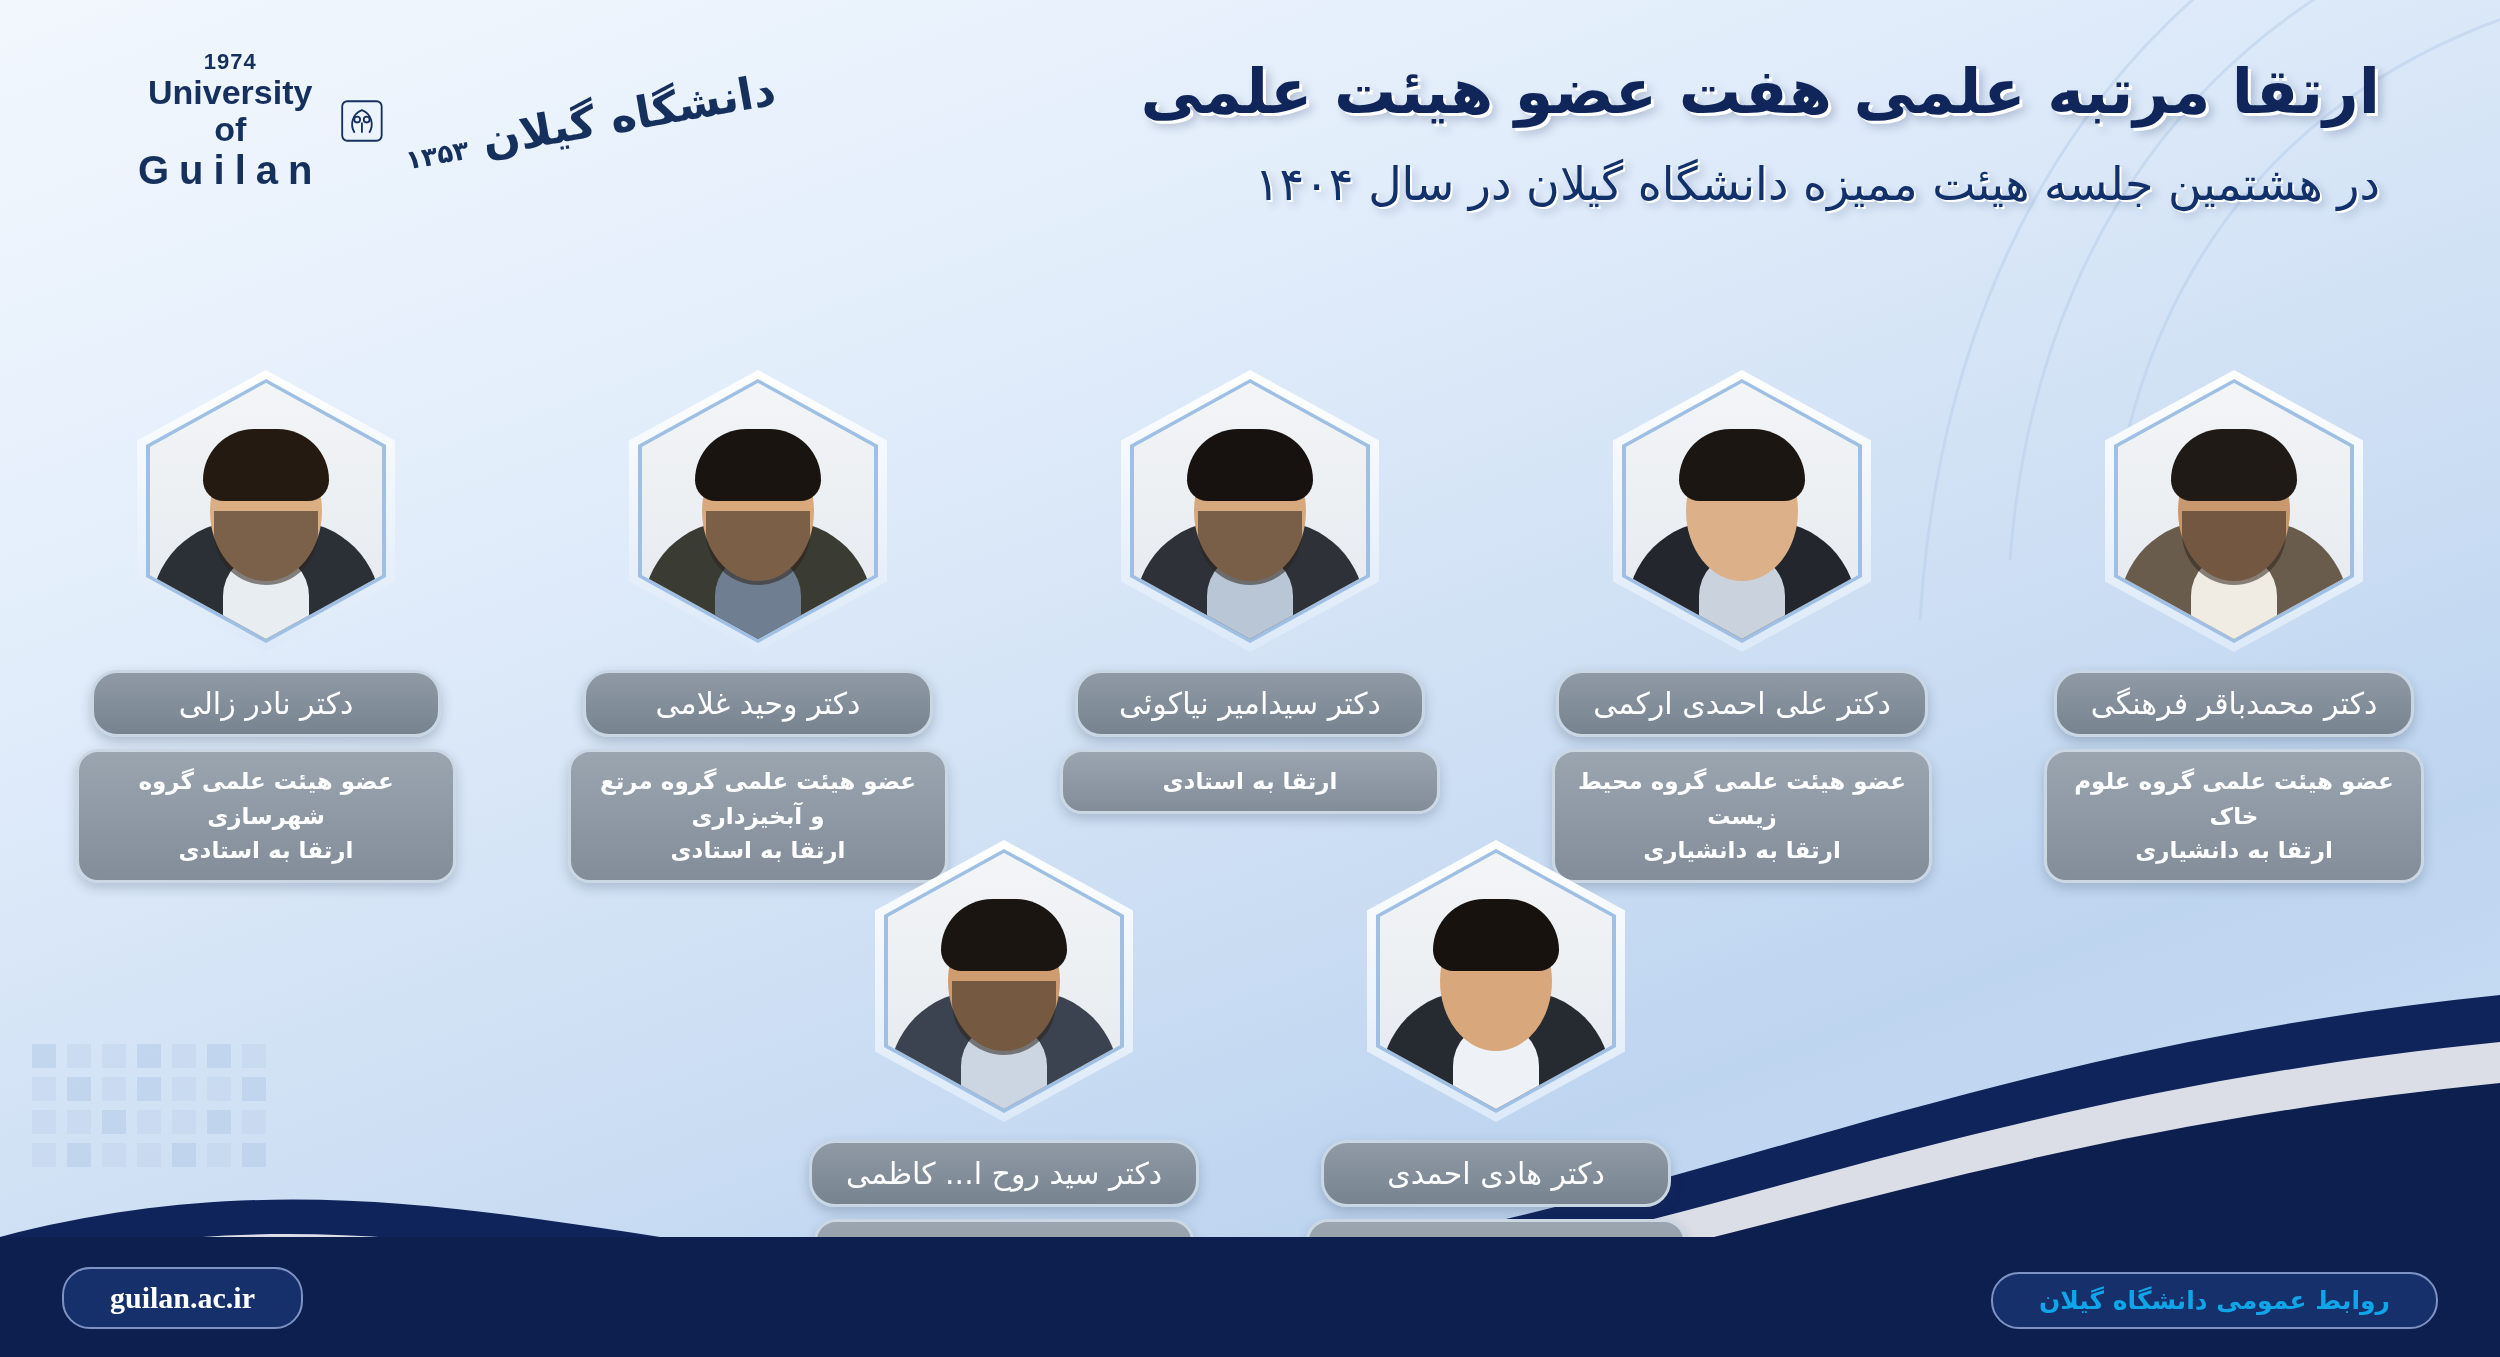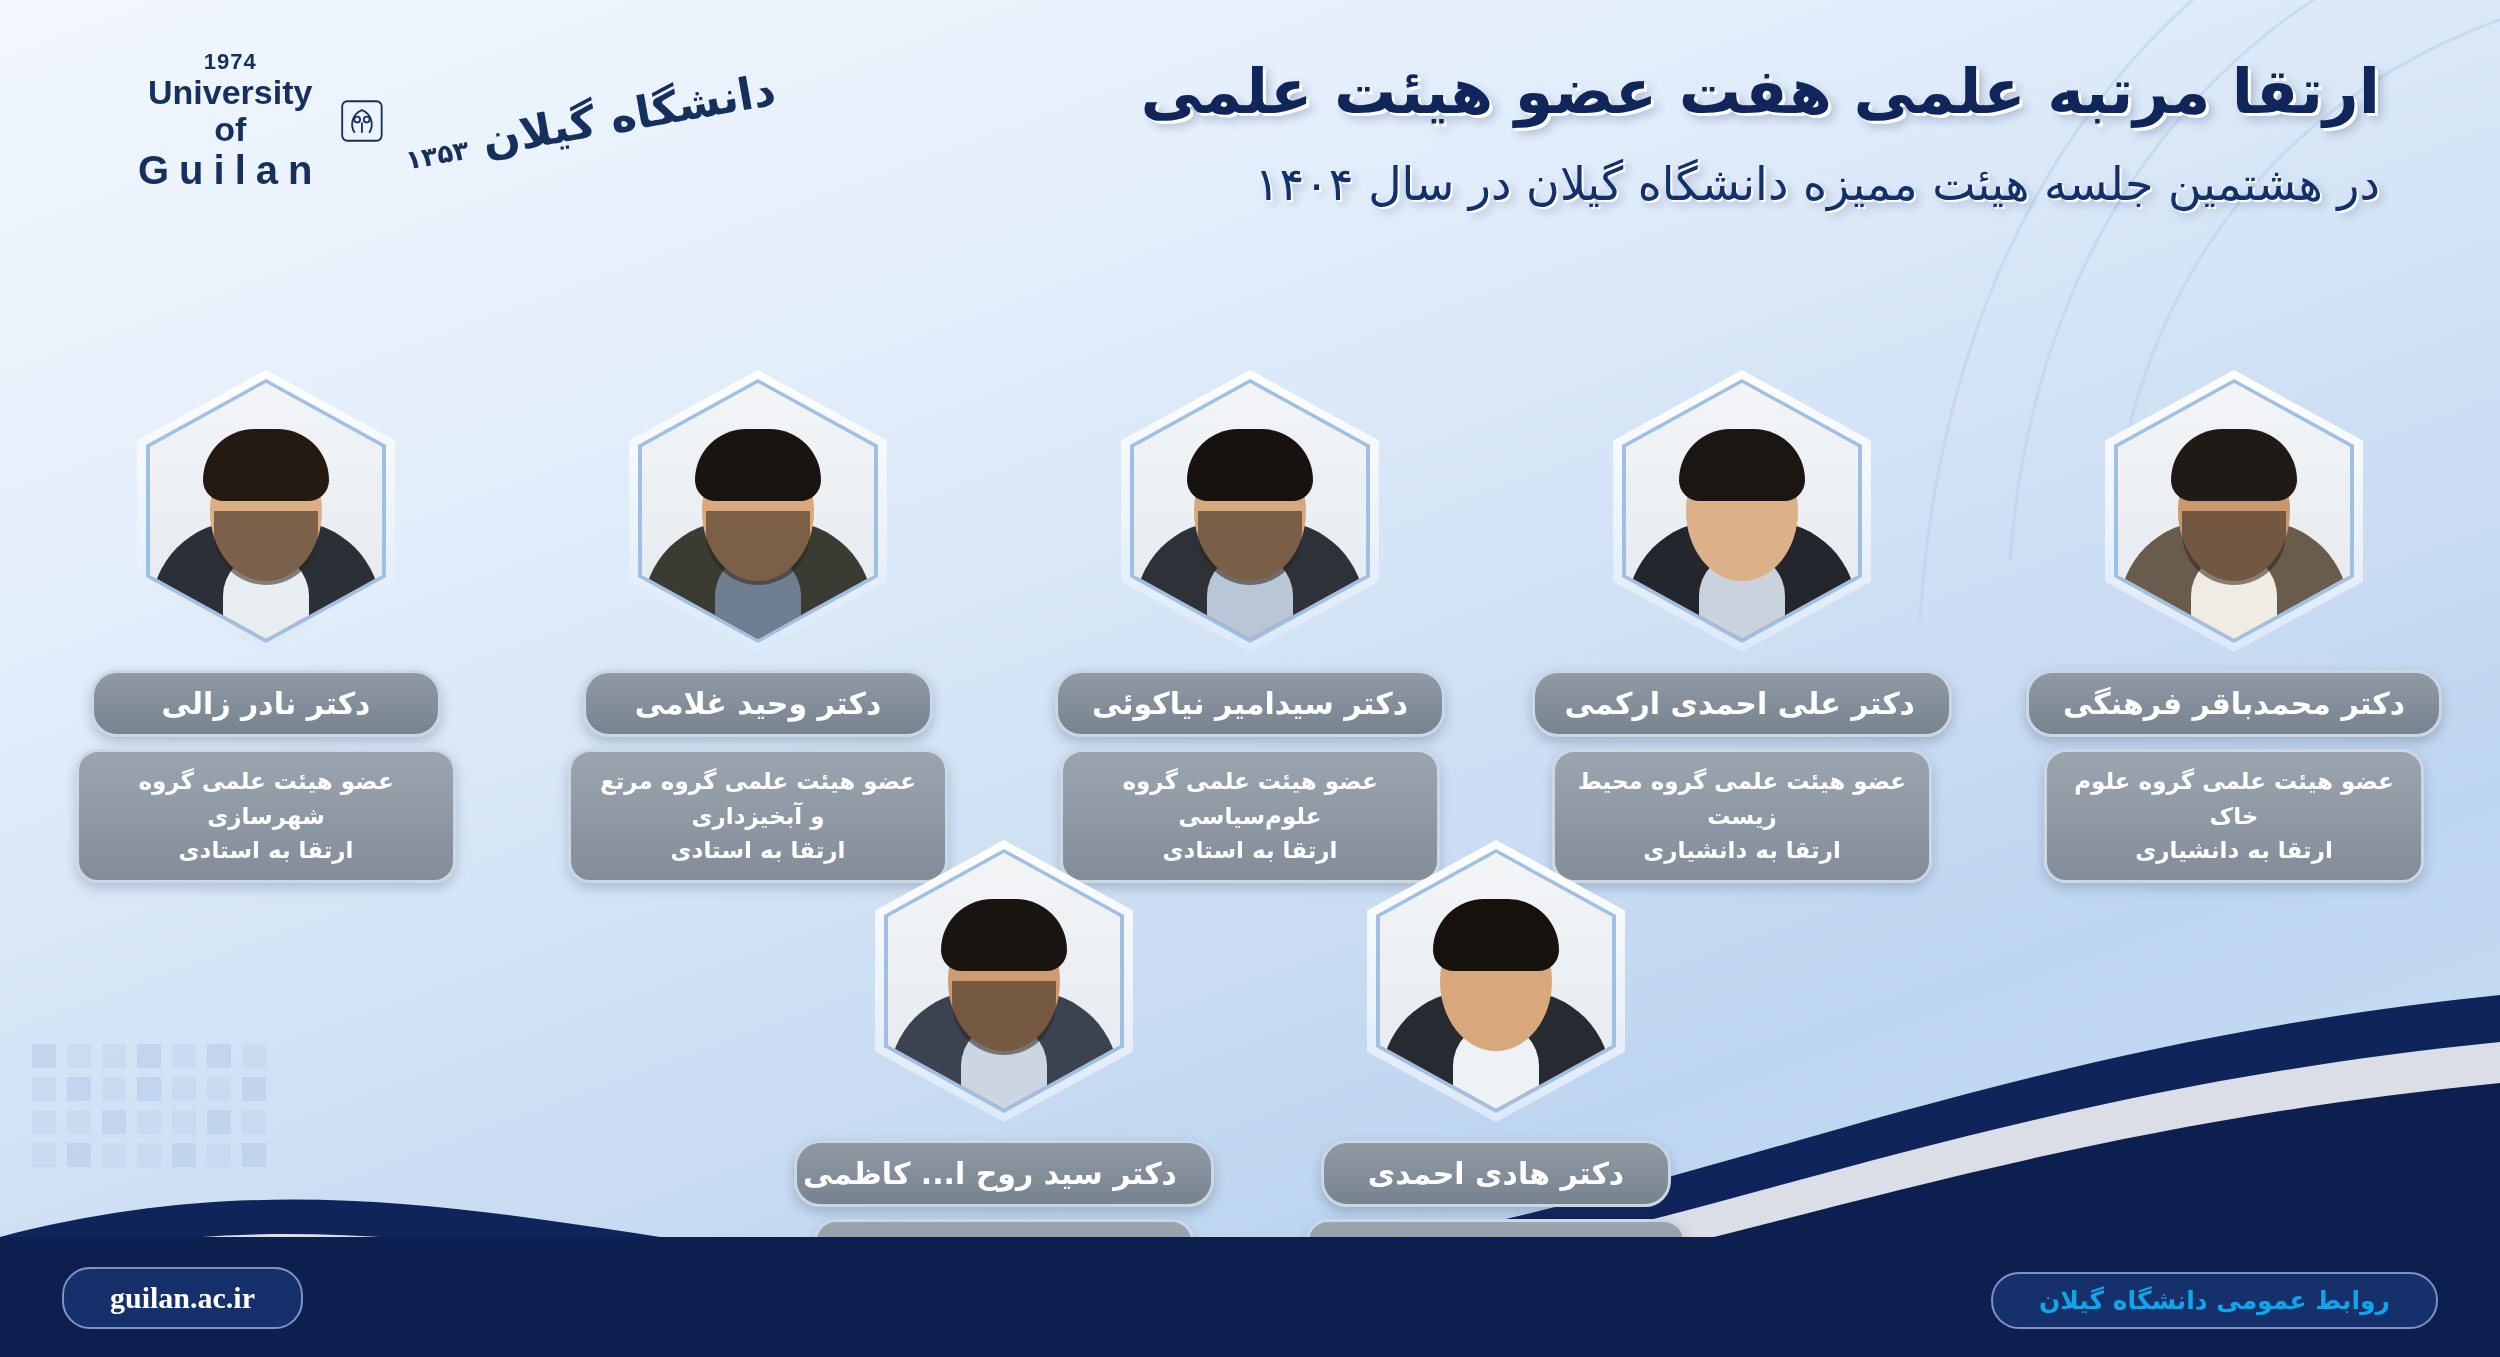--- a/index.html
+++ b/index.html
@@ -120,21 +120,21 @@
   .p-beard{ position:absolute; left:50%; top: 128px; width: 104px; height: 74px; transform: translateX(-50%);
             background: rgba(45,35,28,.55); border-radius: 0 0 52px 52px; }
 
   .name-plate {
     margin-top: 18px;
     min-width: 350px; max-width: 420px;
     padding: 13px 34px;
     background: linear-gradient(180deg,#8f9aa5 0%, #77838f 100%);
     border: 3px solid #c9d6e3;
     border-radius: 26px;
-    color: #ffffff; font-size: 30px; font-weight: bold;
+    color: #ffffff; font-size: 30px; font-weight: normal;
     text-align: center; white-space: nowrap;
     box-shadow: 0 5px 12px rgba(30,50,80,.25);
   }
   .info-plate {
     margin-top: 12px;
     width: 380px;
     padding: 12px 18px;
     background: linear-gradient(180deg,#9aa5b0 0%, #828d99 100%);
     border: 3px solid #cbd8e4;
     border-radius: 22px;
@@ -314,21 +314,20 @@
             <div class="p-shirt" style="background:#b8c6d6"></div>
             <div class="p-neck" style="background:#d6a87e"></div>
             <div class="p-head" style="background:#d6a87e"></div>
             <div class="p-hair" style="background:#17120f"></div>
             <div class="p-beard"></div>
           </div>
         </div>
       </div>
       <div class="name-plate">دکتر سیدامیر نیاکوئی</div>
       <div class="info-plate">
-        <div>عضو هیئت علمی گروه علوم‌سیاسی</div>
         <div>ارتقا به استادی</div>
       </div>
     </div>
 
     <div class="person">
       <div class="hex-wrap">
         <div class="hex-outer"></div>
           <div class="hex-ring"></div>
         <div class="hex-inner">
           <div class="portrait">

